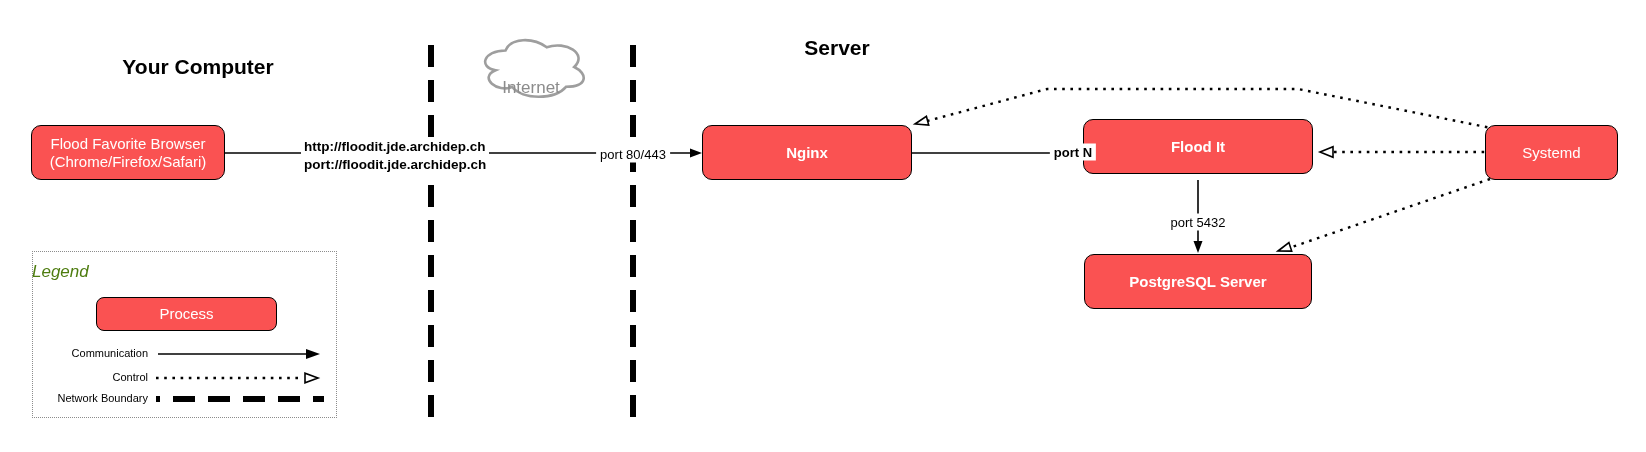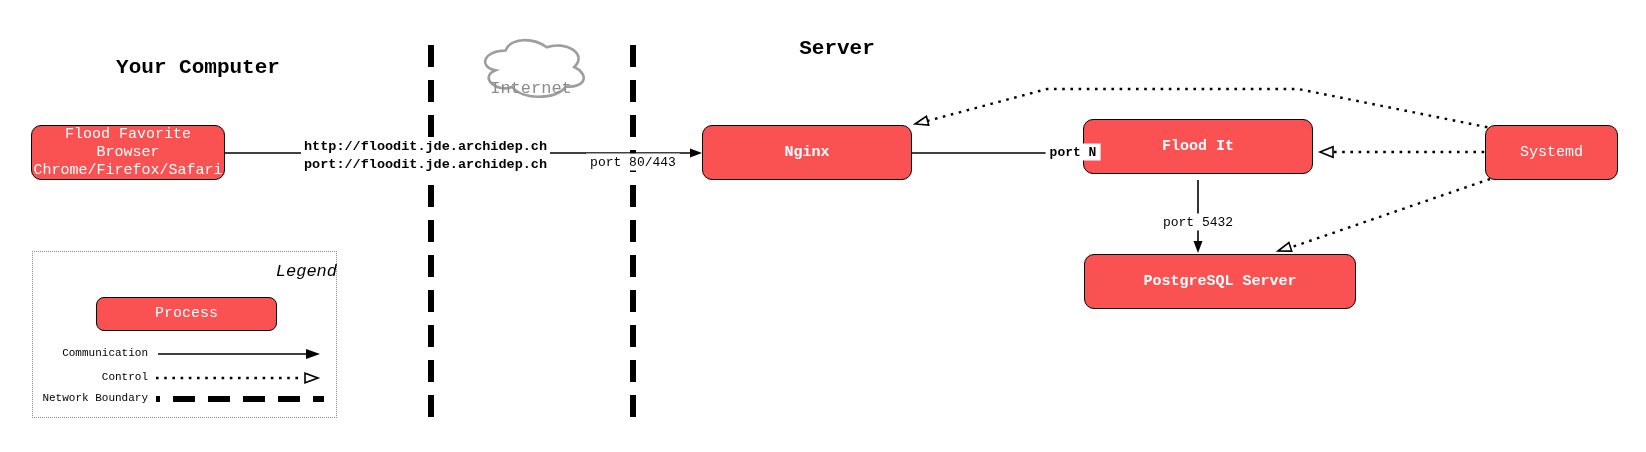--- a/index.html
+++ b/index.html
@@ -1,20 +1,20 @@
 <!DOCTYPE html>
 <html style="--color-process-fill: #FA5252; --color-process-border: #000000; --color-process-text: #FFFFFF; --color-line: #000000; --color-cloud-stroke: #9E9E9E; --color-cloud-text: #8C8C8C; --color-legend-border: #8C8C8C;"><head>
 <meta charset="utf-8">
 <style>
   html,body{margin:0;padding:0;background:#fff;}
   .canvas{
     position:relative;
     width:1646px;height:452px;
     background:#fff;
-    font-family:Liberation Mono, monospace;
+    font-family:Liberation Sans, sans-serif;
     overflow:hidden;
     border-radius:17px;
   }
   svg.layer{position:absolute;left:0;top:0;}
 
   
   .comm{stroke:var(--color-line,#000);stroke-width:1.6;fill:none;}
   .ctrl{stroke:var(--color-line,#000);stroke-width:2.4;fill:none;stroke-dasharray:2.6 5.6;}
   .boundary{stroke:var(--color-line,#000);stroke-width:6;fill:none;stroke-dasharray:22 13;}
   .arrow-filled{fill:var(--color-line,#000);stroke:none;}
@@ -53,22 +53,22 @@
     position:absolute;left:531px;top:72px;transform:translate(-50%,-50%);
     font-size:17px;color:var(--color-cloud-text,#8C8C8C);white-space:nowrap;margin-top:16px;
   }
 
   
   .legend-box{
     position:absolute;left:32px;top:251px;width:305px;height:167px;
     box-sizing:border-box;border:1.6px dotted var(--color-legend-border,#8C8C8C);
   }
   .legend-title{
-    position:absolute;left:32px;top:262px;width:305px;text-align:right;
-    font-size:17px;font-style:italic;color:#000000;
+    position:absolute;left:32px;top:262px;width:305px;text-align:left;
+    font-size:17px;font-style:italic;color:#4d7c0f;
   }
   .legend-label{
     position:absolute;left:40px;width:108px;text-align:right;
     font-size:11px;color:#000;white-space:nowrap;
   }
 </style>
 </head>
 <body>
 
 <div class="canvas">
@@ -120,34 +120,34 @@
   </div>
 
   <div class="node bold" style="left:702px;top:125px;width:210px;height:55px;">
     <span>Nginx</span>
   </div>
 
   <div class="node bold" style="left:1083px;top:119px;width:230px;height:55px;">
     <span>Flood It</span>
   </div>
 
-  <div class="node bold" style="left:1084px;top:254px;width:272px;height:55px;">
+  <div class="node bold" style="left:1084px;top:254px;width:228px;height:55px;">
     <span>PostgreSQL Server</span>
   </div>
 
   <div class="node" style="left:1485px;top:125px;width:133px;height:55px;text-align:center;">
     <span>Systemd</span>
   </div>
 
   <div class="url-label">
     <div>http://floodit.jde.archidep.ch</div>
     <div>port://floodit.jde.archidep.ch</div>
   </div>
 
-  <div class="edge-label" style="left:633px;top:154px;margin-top:8px;">port 80/443</div>
+  <div class="edge-label" style="left:633px;top:154px;">port 80/443</div>
 
   <div class="edge-label bold" style="left:1027px;top:152px;">port N</div>
 
   <div class="edge-label" style="left:1198px;top:222px;">port 5432</div>
 
   <div class="legend-box"></div>
   <div class="legend-title">Legend</div>
 
   <div class="node" style="left:96px;top:297px;width:181px;height:34px;border-radius:8px;">
     <span>Process</span>

